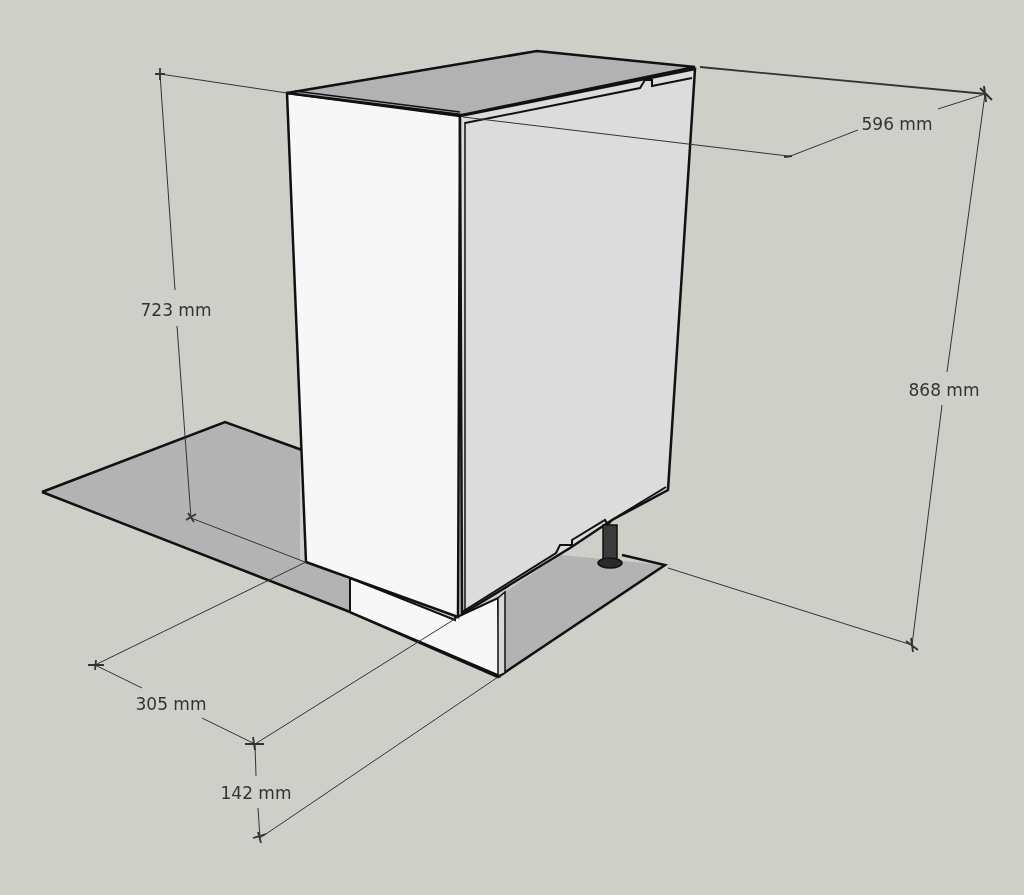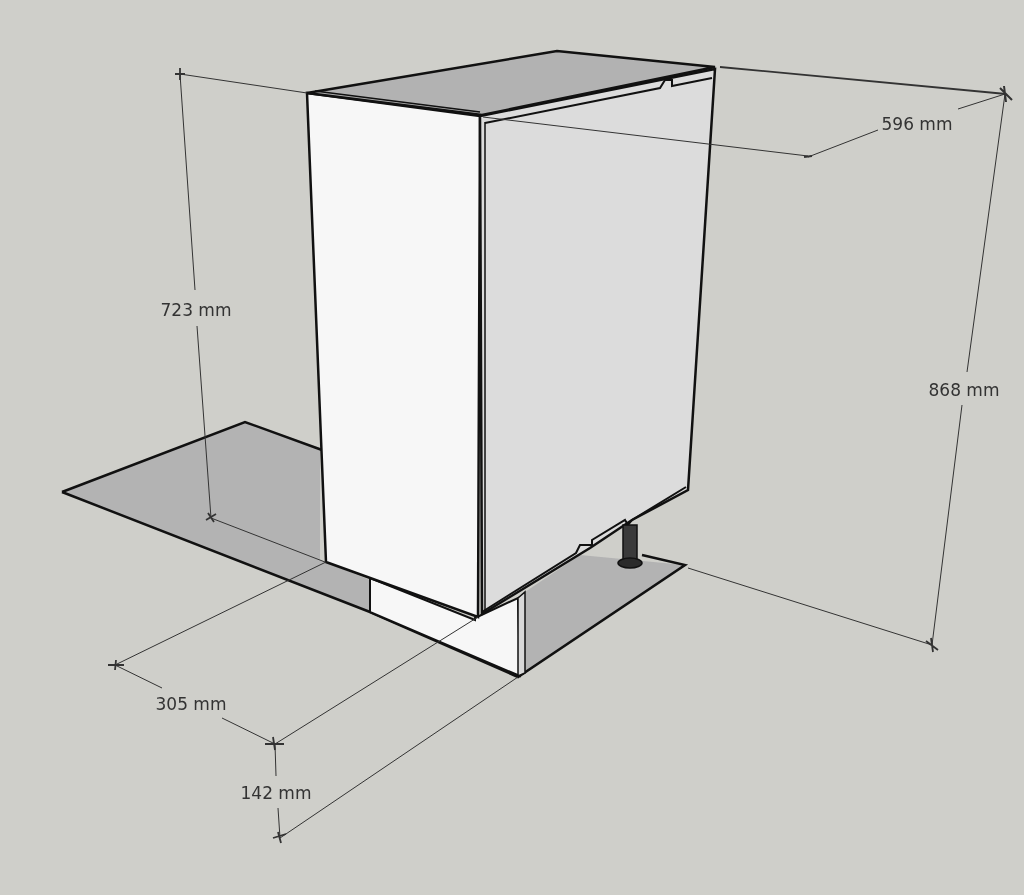--- a/index.html
+++ b/index.html
@@ -1,21 +1,21 @@
 <!DOCTYPE html>
 <html><head>
   <meta charset="utf-8">
   <style>
     html, body { margin: 0; padding: 0; }
     body {
       width: 1024px; height: 895px; overflow: hidden;
       background: #cfcfca;
       font-family: "DejaVu Sans", sans-serif;
     }
-    #stage { position: absolute; left: 0; top: 0; width: 888px; height: 895px; padding-left: 20px; }
+    #stage { position: absolute; left: 0; top: 0; width: 888px; height: 895px; }
     svg text { font-family: "DejaVu Sans", sans-serif; font-size: 17px; fill: #333333; }
   </style>
 </head>
 <body>
 
 <div id="stage">
 <svg width="1024" height="895" viewBox="0 0 1024 895" xmlns="http://www.w3.org/2000/svg">
 
   <g>
     <polygon points="42,492 225,422 300,448 300,560 350,580 350,612 498,676 505,592 560,555 665,565 498,677 350,612 42,492" fill="#b3b3b3" stroke="none"></polygon>

